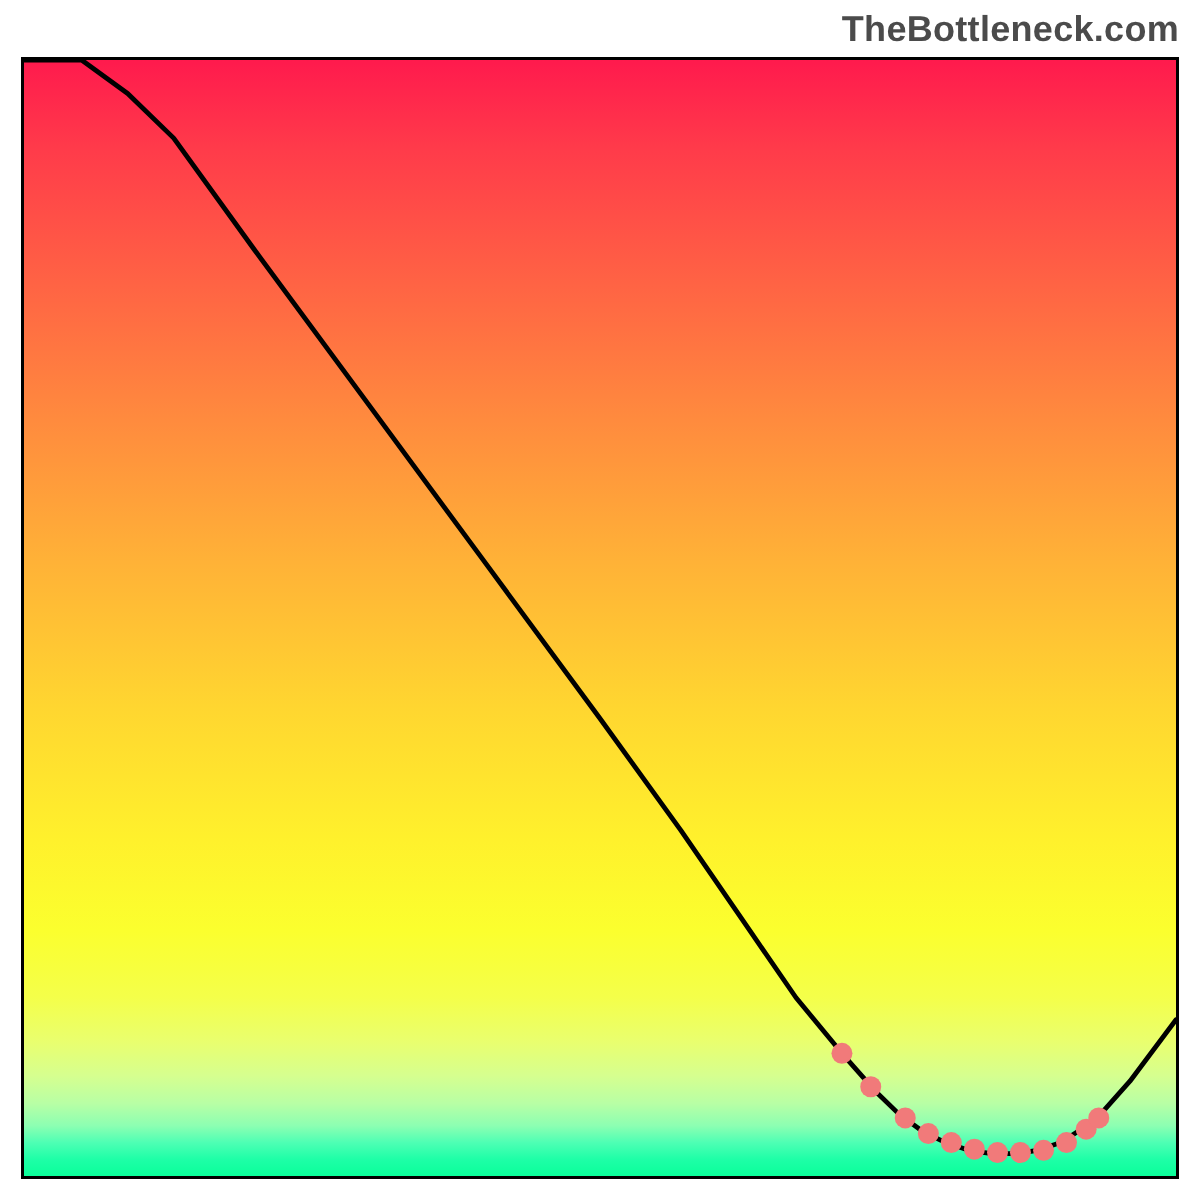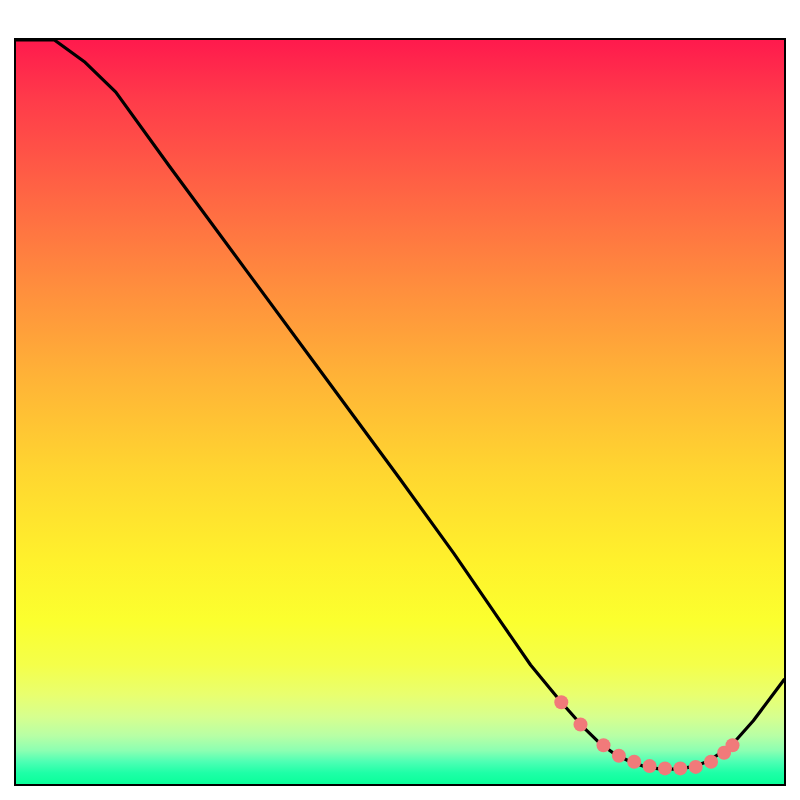--- a/index.html
+++ b/index.html
@@ -64,20 +64,21 @@
     inset: 0;
     width: 100%;
     height: 100%;
   }
 </style>
 </head>
 <body>
 
 <div class="frame">
 
+  <div class="watermark">TheBottleneck.com</div>
 
   <div class="plot-outer">
 
     <div class="gradient"></div>
 
     <svg class="curve" viewBox="0 0 768 744" preserveAspectRatio="none">
       <path id="curve-path" fill="none" stroke="#000" stroke-width="3.2" stroke-linecap="round" stroke-linejoin="round" d="M 0.0 0.0 L 38.4 0.0 L 69.1 22.3 L 99.8 52.1 L 153.6 126.5 L 230.4 230.6 L 307.2 334.8 L 384.0 439.0 L 437.8 513.4 L 483.8 580.3 L 514.6 625.0 L 545.3 662.2 L 568.3 688.2 L 583.7 703.1 L 599.0 714.2 L 614.4 721.7 L 629.8 726.9 L 645.1 729.1 L 660.5 729.1 L 675.8 726.9 L 691.2 721.7 L 714.2 706.8 L 737.3 680.8 L 768.0 639.8"></path>
       <g id="dots">
           <circle cx="545.3" cy="662.2" r="7" fill="#f17a7a"></circle>
           <circle cx="564.5" cy="684.5" r="7" fill="#f17a7a"></circle>

